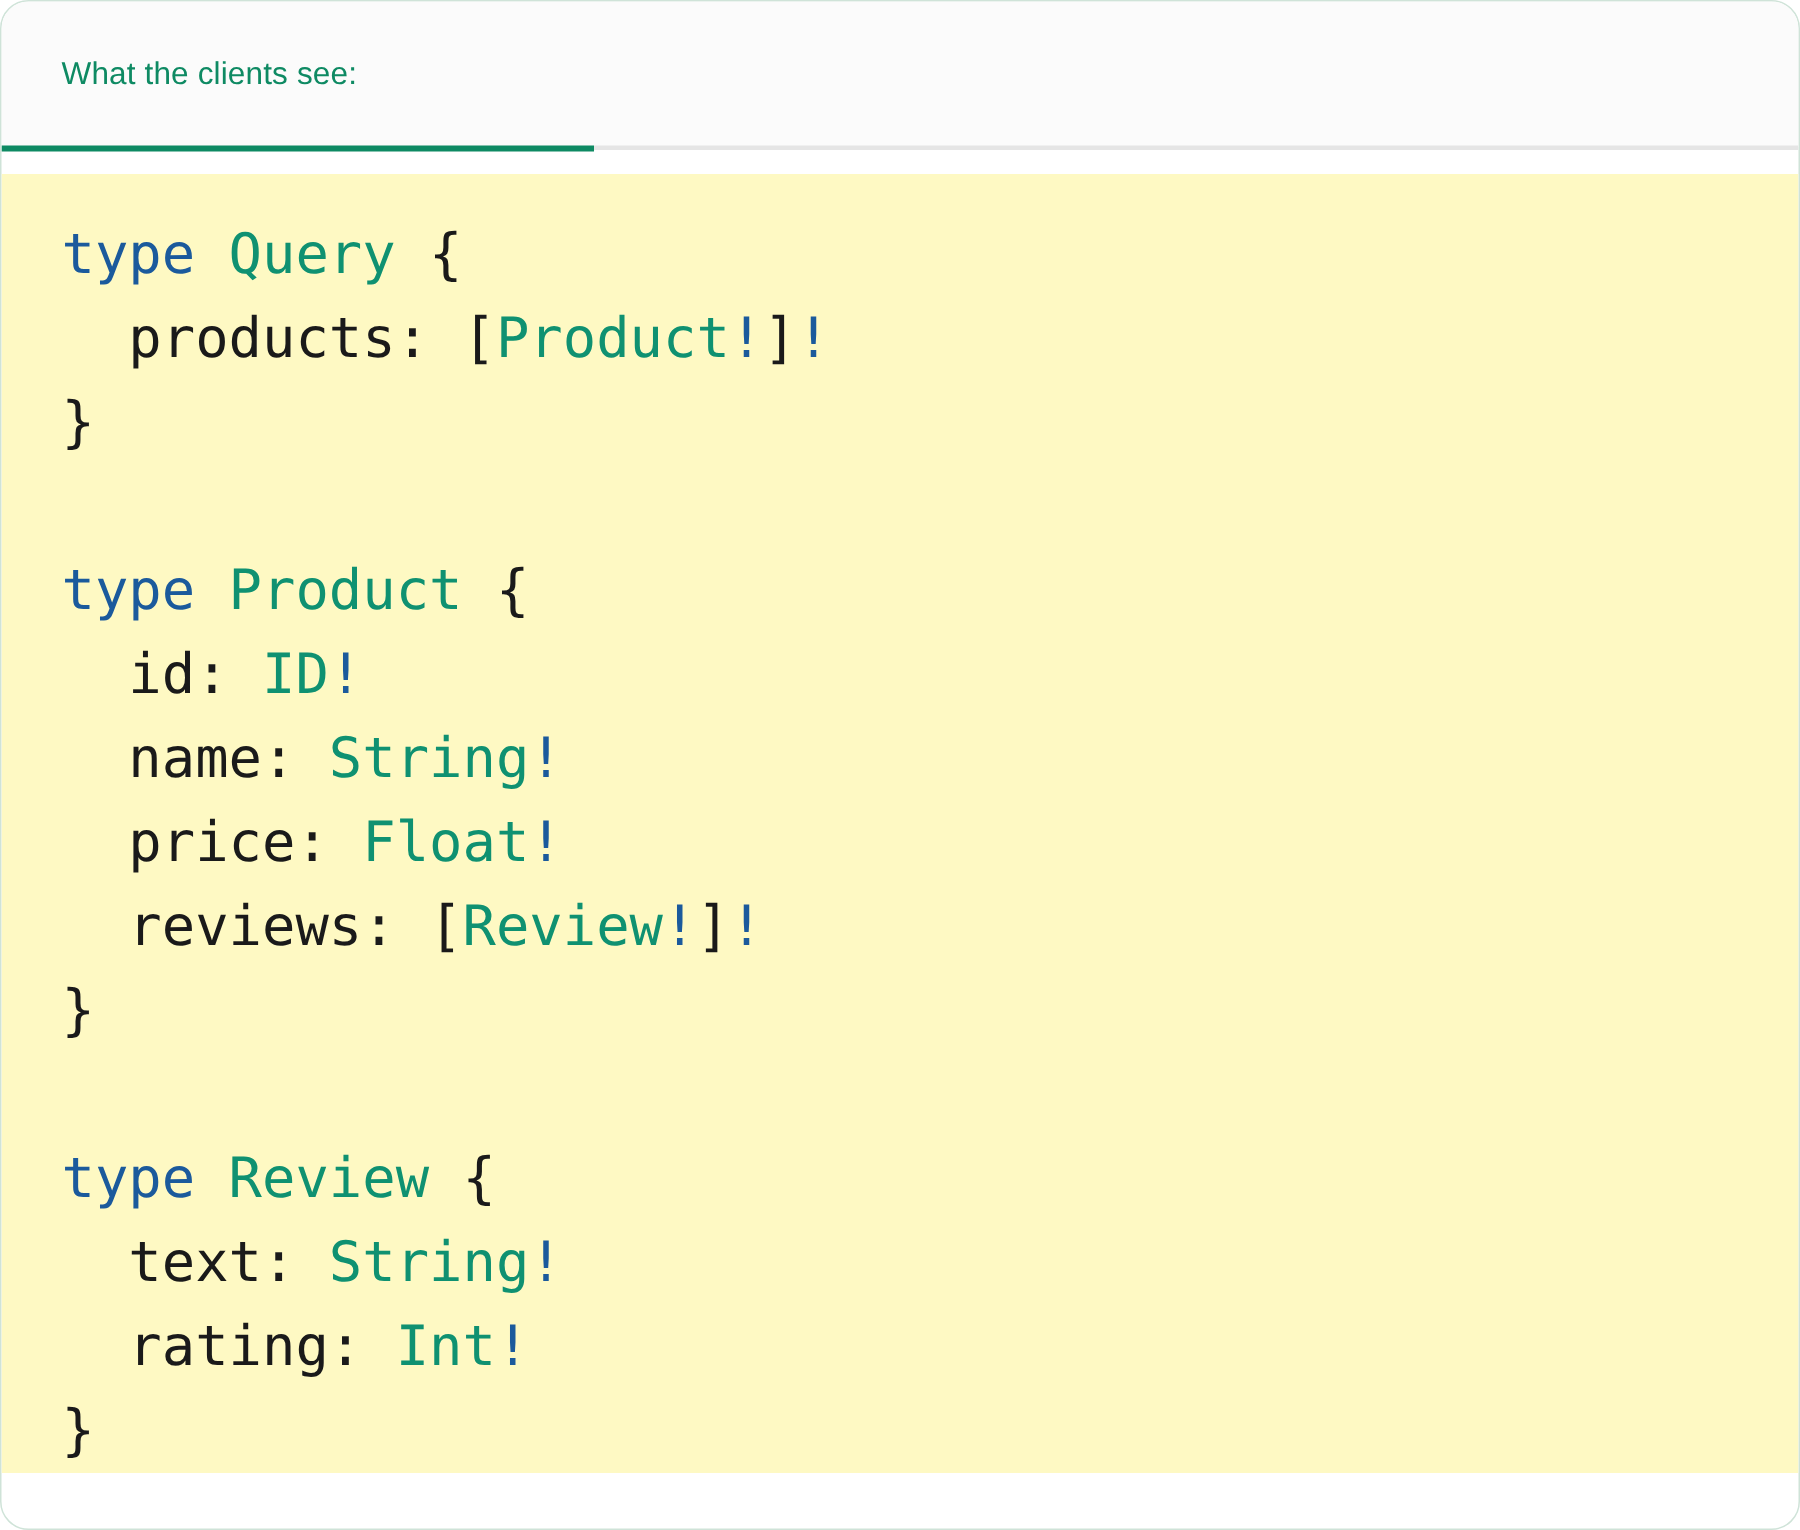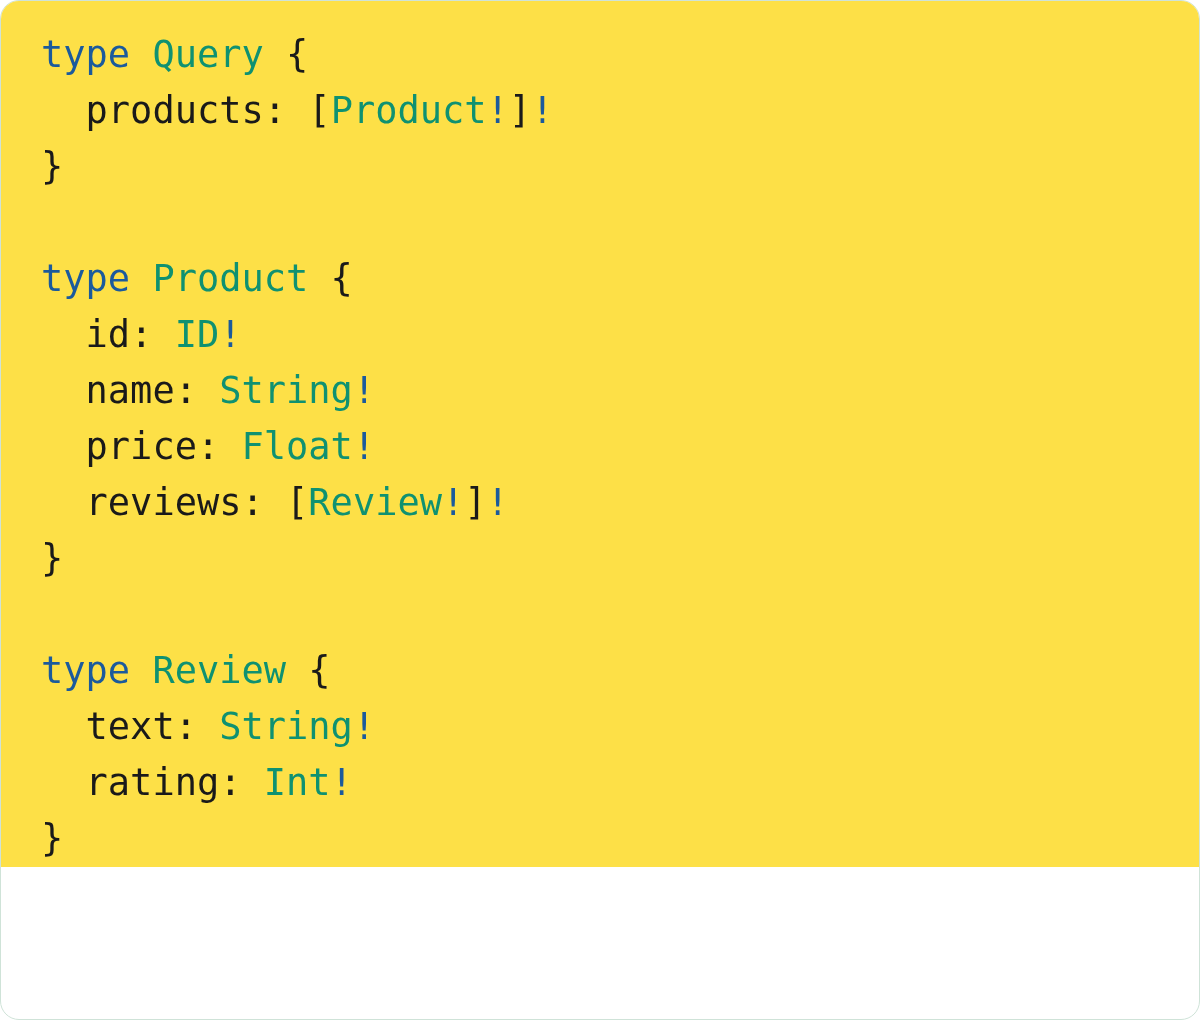--- a/index.html
+++ b/index.html
@@ -68,22 +68,23 @@
   }
   .rule-rest {
     flex: 1 1 auto;
     height: 3px;
     align-self: flex-start;
     background: #e5e5e5;
   }
 
   
   .codewrap {
-    background: #fde047;
+    background: #fef9c3;
     padding: 26px 0 0 0;
+    margin-top: 18px;
   }
 
   pre.code {
     margin: 0;
     padding: 0 0 0 40px;
     font-family: "DejaVu Sans Mono", monospace;
     font-size: 37px;
     line-height: 56px;
     color: #1a1a1a;
     white-space: pre;
@@ -94,20 +95,29 @@
   .tok-type { color: #0f9171; }
   .tok-bang { color: #1b5a9c; }
   .tok-name { color: #1a1a1a; }
   .tok-punc { color: #1a1a1a; }
 </style>
 </head>
 <body>
 
 <div class="card">
 
+  <div class="tabstrip">
+    <div class="tab">
+      <span class="tab-label">What the clients see:</span>
+    </div>
+    <div class="rule">
+      <div class="rule-active"></div>
+      <div class="rule-rest"></div>
+    </div>
+  </div>
 
   <div class="codewrap">
     <pre class="code" id="code-block"><span class="tok-kw">type</span><span class="tok-punc"> </span><span class="tok-type">Query</span><span class="tok-punc"> </span><span class="tok-punc">{</span>
   <span class="tok-name">products</span><span class="tok-punc">: </span><span class="tok-punc">[</span><span class="tok-type">Product</span><span class="tok-bang">!</span><span class="tok-punc">]</span><span class="tok-bang">!</span>
 <span class="tok-punc">}</span>
 
 <span class="tok-kw">type</span><span class="tok-punc"> </span><span class="tok-type">Product</span><span class="tok-punc"> </span><span class="tok-punc">{</span>
   <span class="tok-name">id</span><span class="tok-punc">: </span><span class="tok-type">ID</span><span class="tok-bang">!</span>
   <span class="tok-name">name</span><span class="tok-punc">: </span><span class="tok-type">String</span><span class="tok-bang">!</span>
   <span class="tok-name">price</span><span class="tok-punc">: </span><span class="tok-type">Float</span><span class="tok-bang">!</span>

